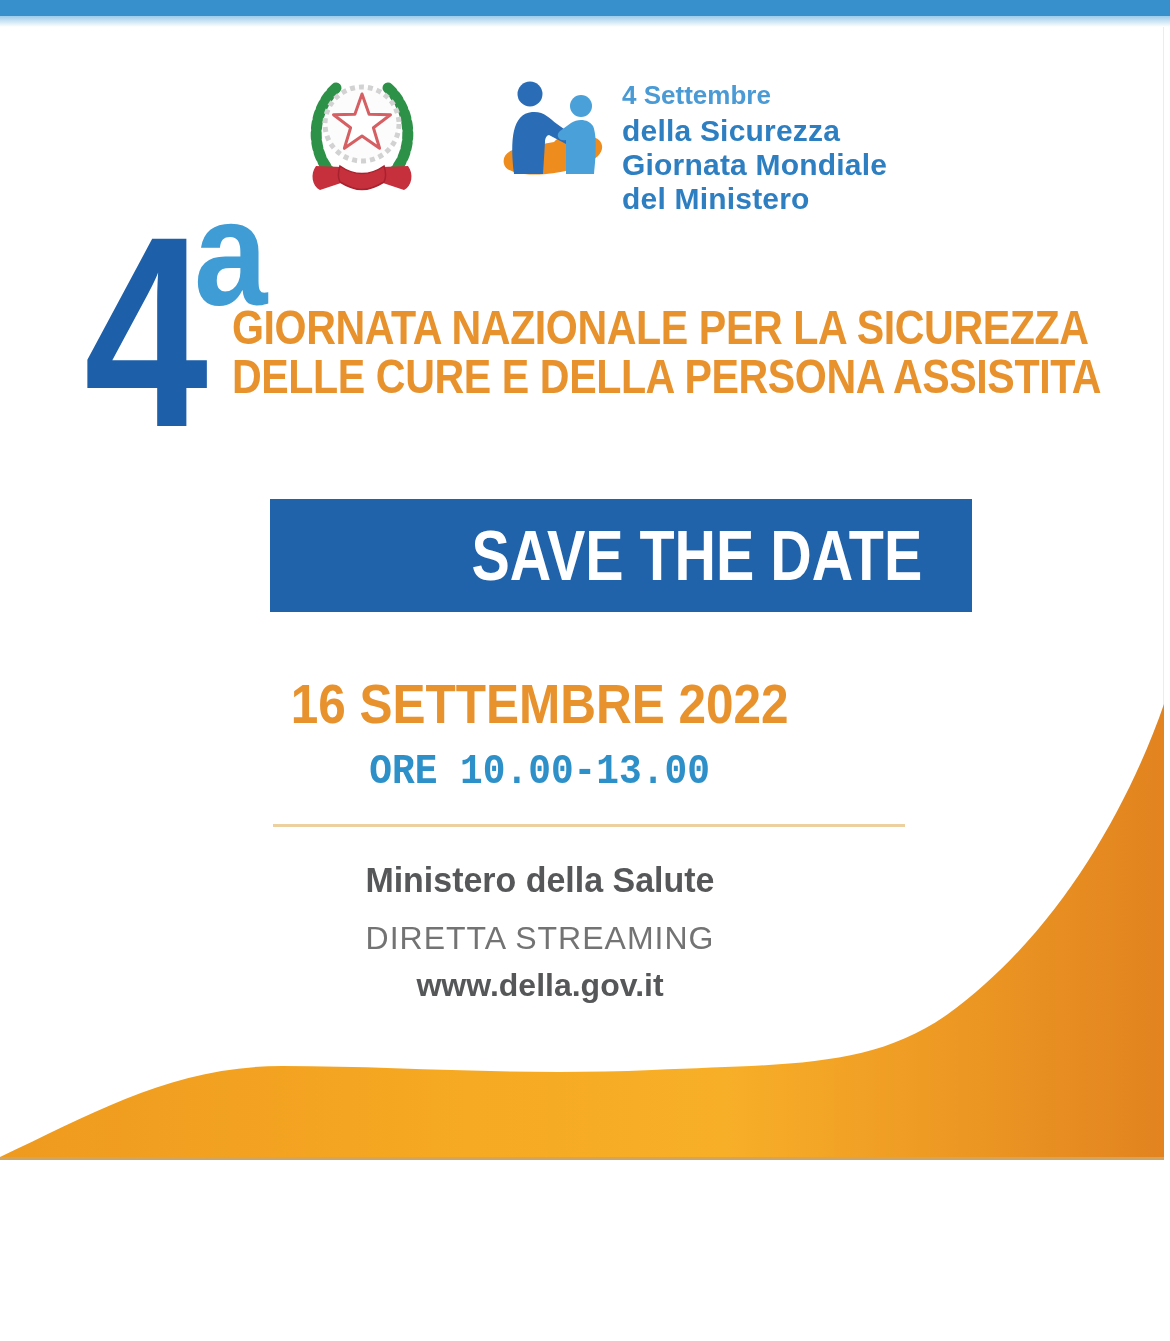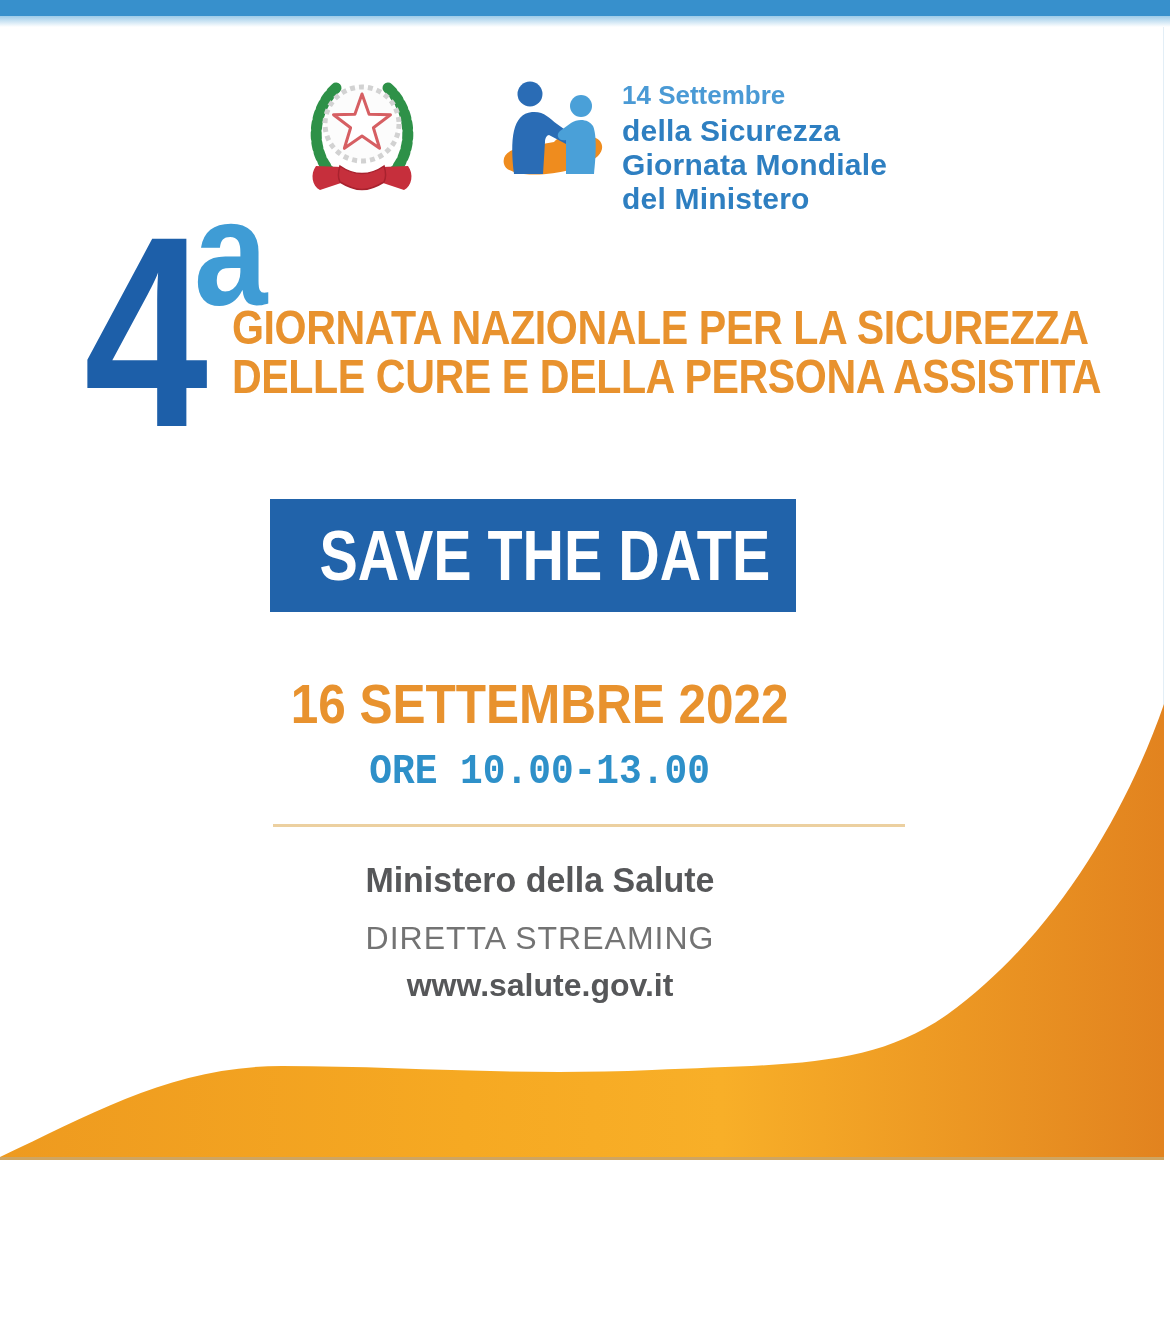--- a/index.html
+++ b/index.html
@@ -22,22 +22,22 @@
   
   .four { position:absolute; left:84px; top:196px; font-size:272px; font-weight:bold; color:#1d5fa9;
           line-height:1; transform:scaleX(0.82); transform-origin:left top; }
   .sup-a { position:absolute; left:194px; top:178px; font-size:150px; font-weight:bold; color:#3f9cd5;
            line-height:1; transform:scaleX(0.88); transform-origin:left top; }
   .title { position:absolute; left:232px; top:303px; color:#e8922e; font-weight:bold;
            font-size:49px; line-height:49px; white-space:nowrap; }
   .title .line { display:inline-block; transform:scaleX(0.84); transform-origin:left top; letter-spacing:-0.5px; }
 
   
-  .banner { position:absolute; left:270px; top:499px; width:526px; height:113px; background:#2163aa;
-            display:flex; align-items:center; justify-content:flex-start; }
+  .banner { position:absolute; left:270px; top:499px; width:702px; height:113px; background:#2163aa;
+            display:flex; align-items:center; justify-content:flex-end; }
   .banner-label { color:#ffffff; font-weight:bold; font-size:70px; letter-spacing:0;
                   display:inline-block; transform:scaleX(0.82); white-space:nowrap; }
 
   
   .center { position:absolute; left:0; width:1080px; text-align:center; white-space:nowrap; }
   .scale { display:inline-block; transform-origin:center top; }
   .event-date { top:672px; color:#e8922e; font-weight:bold; font-size:55px; }
   .event-date .scale { transform:scaleX(0.9); }
   .event-time { top:747px; color:#2e90c9; font-weight:bold; font-size:43px;font-family:Liberation Mono, monospace; }
   .event-time .scale { transform:scaleX(0.88); }
@@ -71,21 +71,21 @@
 
   <svg class="logo-mark" viewBox="0 0 120 118">
     <path d="M6,86 C4,78 10,72 22,70 L56,64 C62,57 72,55 75,61 L92,59 C104,59 108,70 100,78 C84,93 40,101 16,94 C10,92 7,90 6,86 Z" fill="#ef8c1e"></path>
     <circle cx="32" cy="16" r="12.5" fill="#2a6cb5"></circle>
     <path d="M16,96 C12,62 14,36 34,34 C46,33 51,40 59,46 L73,56 C80,61 75,70 68,66 L51,57 C49,57 47,60 47,64 L45,96 Z" fill="#2a6cb5"></path>
     <circle cx="83" cy="28" r="11" fill="#4aa0d8"></circle>
     <path d="M68,96 L68,62 C61,64 57,57 62,53 L73,45 C80,40 91,41 95,48 C99,57 98,78 96,96 Z" fill="#4aa0d8"></path>
   </svg>
 
   <div class="logo-text">
-    <div class="small">14 Settembre</div>
+    <div class="small">4 Settembre</div>
     <div class="big">della Sicurezza</div>
     <div class="big">Giornata Mondiale</div>
     <div class="big">del Ministero</div>
   </div>
 
   <div class="four">4</div>
   <div class="sup-a">a</div>
   <div class="title">
     <div><span class="line">GIORNATA NAZIONALE PER LA SICUREZZA</span></div>
     <div><span class="line">DELLE CURE E DELLA PERSONA ASSISTITA</span></div>
@@ -102,21 +102,21 @@
     <span class="scale">ORE 10.00-13.00</span>
   </div>
   <div class="divider"></div>
   <div class="center organizer">
     <span class="scale">Ministero della Salute</span>
   </div>
   <div class="center streaming">
     <span class="scale">DIRETTA STREAMING</span>
   </div>
   <div class="center website">
-    <span class="scale">www.salute.gov.it</span>
+    <span class="scale">www.della.gov.it</span>
   </div>
 
   <svg class="swoosh" viewBox="0 0 1164 472" preserveAspectRatio="none">
     <defs>
       <linearGradient id="waveGrad" x1="0" y1="0" x2="1" y2="0">
         <stop offset="0%" stop-color="#ee9a1f"></stop>
         <stop offset="40%" stop-color="#f6a922"></stop>
         <stop offset="62%" stop-color="#f8af28"></stop>
         <stop offset="100%" stop-color="#e2831f"></stop>
       </linearGradient>

